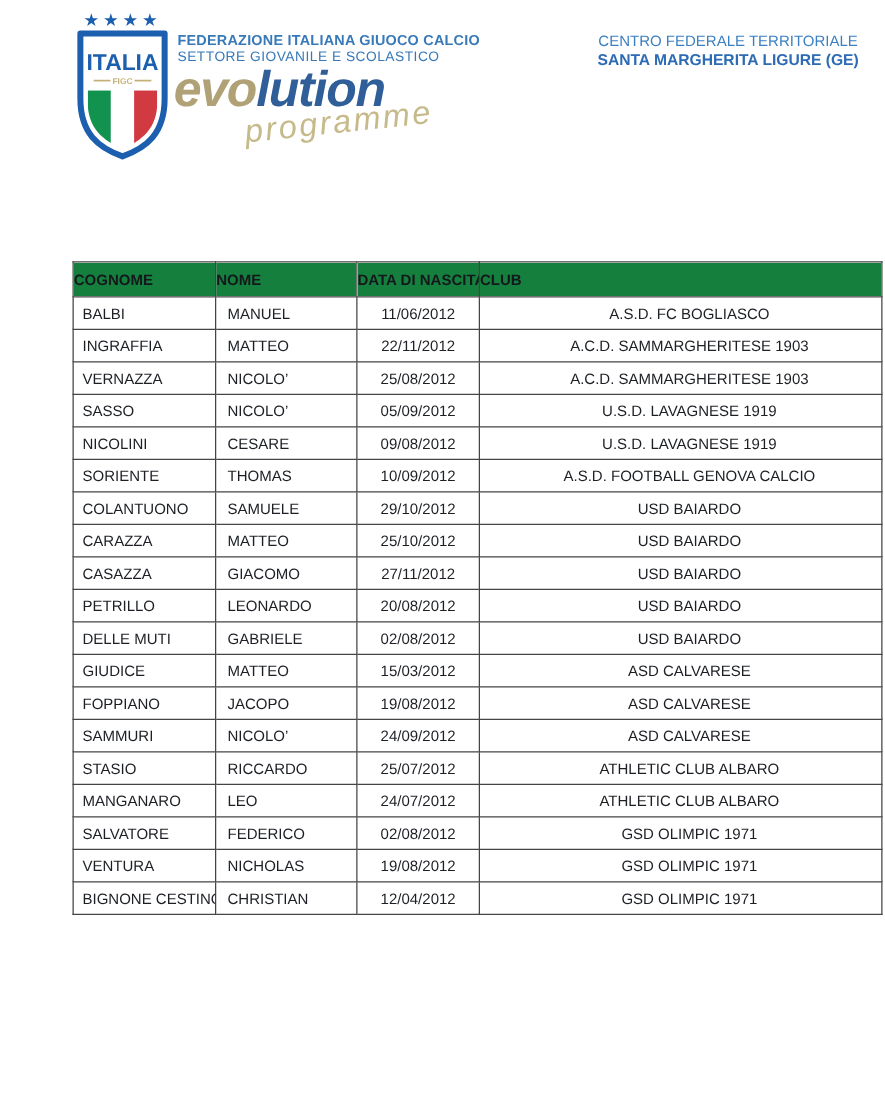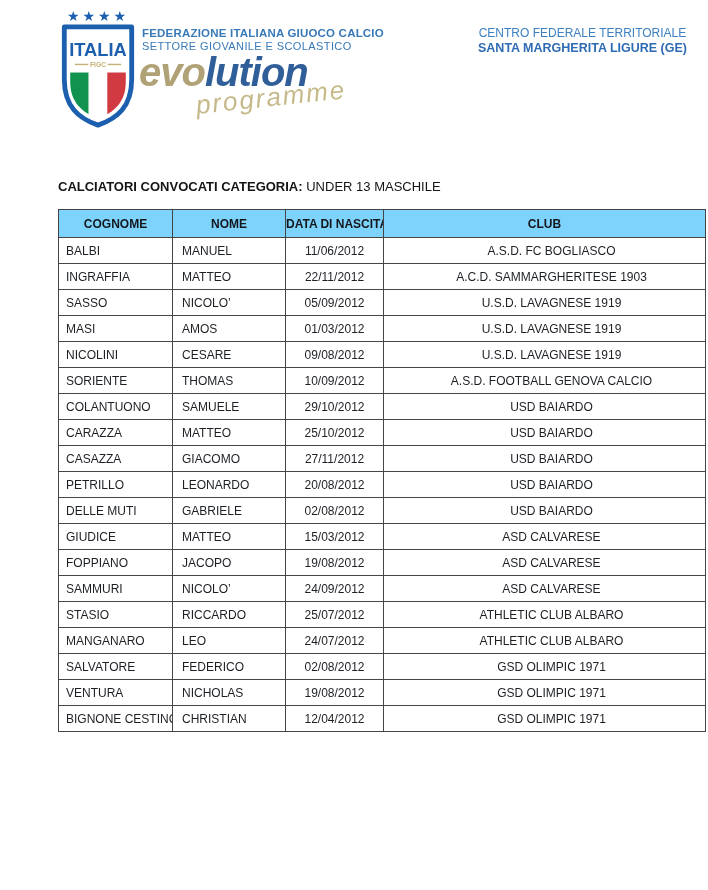--- a/index.html
+++ b/index.html
@@ -94,26 +94,26 @@
     table-layout: fixed;
     font-size: 12px;
     color: #1c1f24;
   }
   table.roster th, table.roster td {
     border: 1px solid #454545;
     overflow: hidden;
     white-space: nowrap;
   }
   table.roster th {
-    background: #7dd3fc;
+    background: #15803d;
     height: 28px;
     font-weight: bold;
     font-size: 12px;
     color: #14171c;
-    text-align: center;
+    text-align: left;
   }
   table.roster td { height: 26px; background: #ffffff; }
   .w-cognome { width: 114px; }
   .w-nome    { width: 113px; }
   .w-data    { width: 98px;  }
   .w-club    { width: 322px; }
   table.roster td.col0 { padding-left: 7px; text-align: left; }
   table.roster td.col1 { padding-left: 9px; text-align: left; }
   table.roster td.col2 { text-align: center; }
   table.roster td.col3 { padding-left: 14px; text-align: center; }
@@ -148,21 +148,20 @@
   </div>
 
   <div class="evo-wordmark"><span class="evo-part1">evo</span><span class="evo-part2">lution</span></div>
   <div class="programme-script">programme</div>
 
   <div class="cft-block">
     <div class="cft-line1">CENTRO FEDERALE TERRITORIALE</div>
     <div class="cft-line2">SANTA MARGHERITA LIGURE (GE)</div>
   </div>
 
-  <div class="doc-title"><span class="t-bold">CALCIATORI CONVOCATI CATEGORIA:</span><span> </span><span class="t-normal">UNDER 13 MASCHILE</span></div>
 
   <table class="roster">
     <colgroup>
       <col class="w-cognome">
         <col class="w-nome">
         <col class="w-data">
         <col class="w-club">
     </colgroup>
     <thead>
       <tr>
@@ -179,32 +178,32 @@
           <td class="col2">11/06/2012</td>
           <td class="col3">A.S.D. FC BOGLIASCO</td>
         </tr>
         <tr>
           <td class="col0">INGRAFFIA</td>
           <td class="col1">MATTEO</td>
           <td class="col2">22/11/2012</td>
           <td class="col3">A.C.D. SAMMARGHERITESE 1903</td>
         </tr>
         <tr>
+          <td class="col0">VERNAZZA</td>
+          <td class="col1">NICOLO’</td>
+          <td class="col2">25/08/2012</td>
+          <td class="col3">A.C.D. SAMMARGHERITESE 1903</td>
+        </tr>
+        <tr>
           <td class="col0">SASSO</td>
           <td class="col1">NICOLO’</td>
           <td class="col2">05/09/2012</td>
           <td class="col3">U.S.D. LAVAGNESE 1919</td>
         </tr>
         <tr>
-          <td class="col0">MASI</td>
-          <td class="col1">AMOS</td>
-          <td class="col2">01/03/2012</td>
-          <td class="col3">U.S.D. LAVAGNESE 1919</td>
-        </tr>
-        <tr>
           <td class="col0">NICOLINI</td>
           <td class="col1">CESARE</td>
           <td class="col2">09/08/2012</td>
           <td class="col3">U.S.D. LAVAGNESE 1919</td>
         </tr>
         <tr>
           <td class="col0">SORIENTE</td>
           <td class="col1">THOMAS</td>
           <td class="col2">10/09/2012</td>
           <td class="col3">A.S.D. FOOTBALL GENOVA CALCIO</td>

